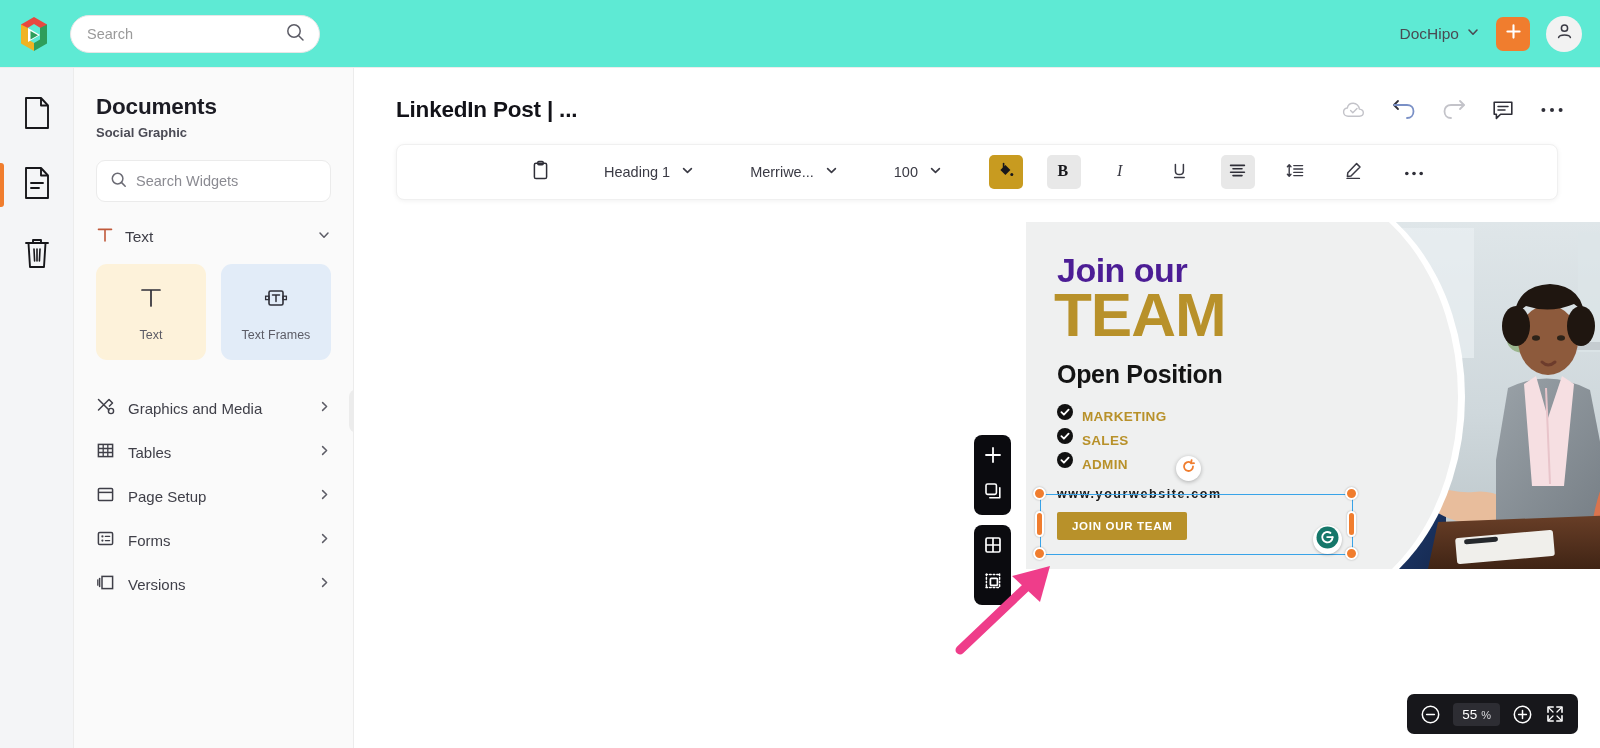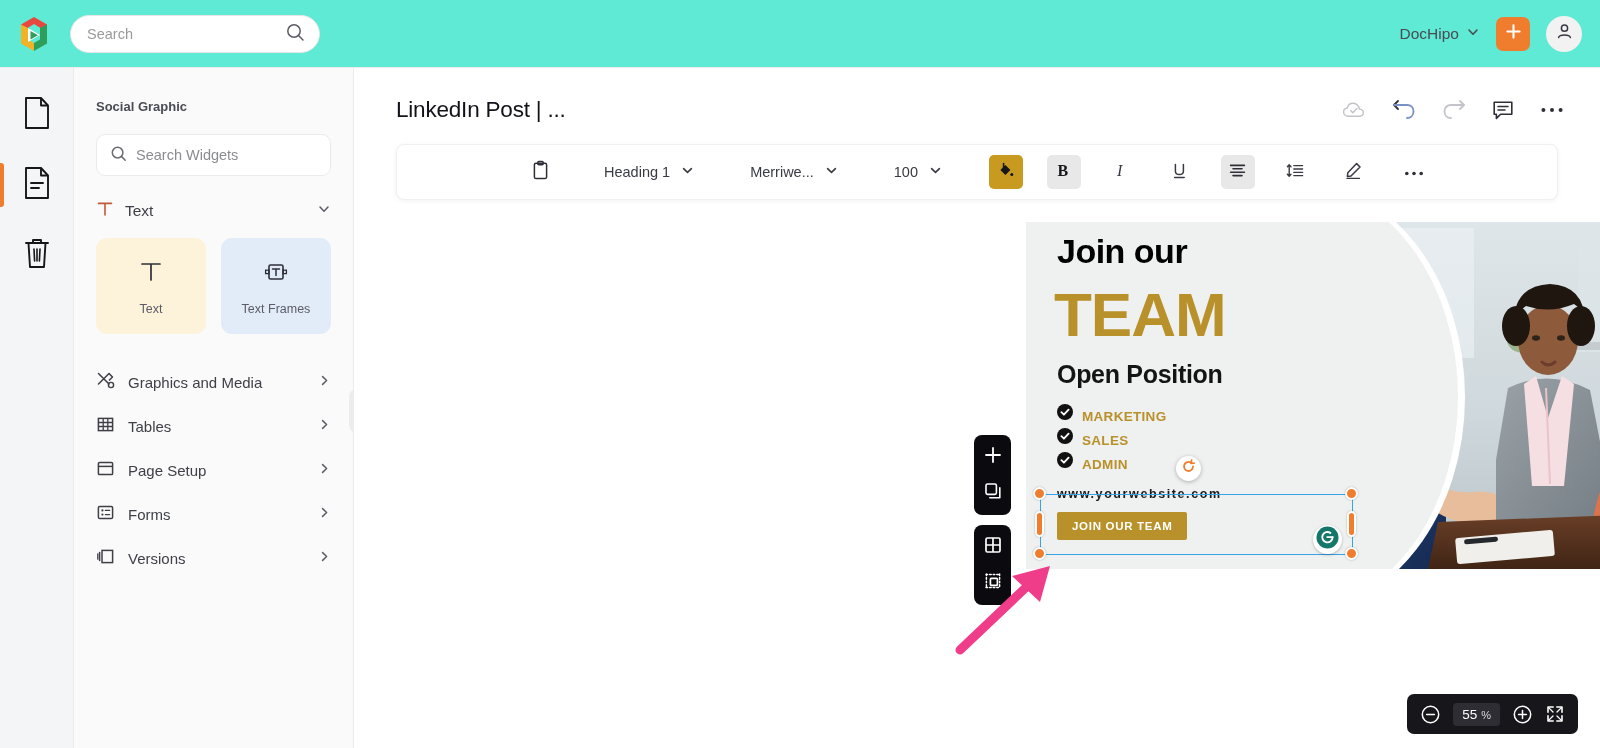--- a/index.html
+++ b/index.html
@@ -103,21 +103,21 @@
     position: absolute; right: -11px; top: 321px; width: 15px; height: 44px;
     background: #ececec; border-radius: 8px 0 0 8px; display: flex;
     align-items: center; justify-content: center; cursor: pointer;
   }
 
   
   .main { flex: 1 1 auto; position: relative; background: #fff; min-width: 0; }
   .doc-head {
     height: 56px; display: flex; align-items: center; padding: 0 22px 0 42px; margin-top: 14px;
   }
-  .doc-title { font-size: 22.5px; font-weight: normal; color: #121218; letter-spacing: -0.2px; }
+  .doc-title { font-size: 22.5px; font-weight: bold; color: #121218; letter-spacing: -0.2px; }
   .doc-actions { margin-left: auto; display: flex; align-items: center; gap: 26px; padding-right: 14px; }
   .doc-actions .act { cursor: pointer; display: flex; align-items: center; }
 
   
   .text-toolbar {
     margin: 6px 42px 0 42px; height: 56px; background: #fff; border: 1px solid #f0f0f0;
     border-radius: 8px; box-shadow: 0 1px 5px rgba(0,0,0,.06);
     display: flex; align-items: center; justify-content: center; gap: 8px;
   }
   .tb { display: flex; align-items: center; height: 36px; padding: 0 9px; cursor: pointer; border-radius: 5px; }
@@ -129,22 +129,22 @@
 
   
   .canvas-wrap { position: relative; margin-top: 22px; height: 430px; }
   .design {
     position: absolute; left: 672px; top: 0; width: 672px; height: 347px;
     background: #eff0f0; overflow: hidden;
   }
   .design-inner { position: absolute; inset: 0; }
 
   .dh-join {
-    position: absolute; left: 31px; top: 12px; font-size: 34px; font-weight: bold;
-    color: #000000; letter-spacing: -0.5px; line-height: 1;
+    position: absolute; left: 31px; top: 31px; font-size: 34px; font-weight: bold;
+    color: #4c1d95; letter-spacing: -0.5px; line-height: 1;
   }
   .dh-team {
     position: absolute; left: 28px; top: 62px; font-size: 62px; font-weight: bold;
     color: #b8912a; letter-spacing: -1px; line-height: 1;
   }
   .dh-open {
     position: absolute; left: 31px; top: 138px; font-size: 25px; font-weight: bold;
     color: #141414; letter-spacing: -0.3px;
   }
   .dh-list { position: absolute; left: 31px; top: 178px; }
@@ -299,20 +299,21 @@
             <path d="M4 7 L26 7" stroke="#17171b" stroke-width="1.9" stroke-linecap="round"></path>
             <path d="M11 7 L11 4 L19 4 L19 7" stroke="#17171b" stroke-width="1.9" stroke-linejoin="round"></path>
             <path d="M6.5 7 L8 31 L22 31 L23.5 7" stroke="#17171b" stroke-width="1.9" stroke-linejoin="round"></path>
             <path d="M12 13 L12.6 25 M18 13 L17.4 25 M15 13 L15 25" stroke="#17171b" stroke-width="1.6" stroke-linecap="round"></path>
           </svg>
         </span>
       </div>
     </div>
 
     <div class="panel">
+      <div class="panel-title">Documents</div>
       <div class="panel-sub">Social Graphic</div>
 
       <div class="widget-search">
         <span>
           <svg width="17" height="17" viewBox="0 0 17 17" fill="none">
             <circle cx="7.6" cy="7.6" r="5.3" stroke="#6b6b74" stroke-width="1.5"></circle>
             <line x1="11.4" y1="11.4" x2="15.2" y2="15.2" stroke="#6b6b74" stroke-width="1.5" stroke-linecap="round"></line>
           </svg>
         </span>
         <input value="" placeholder="Search Widgets" style="">

